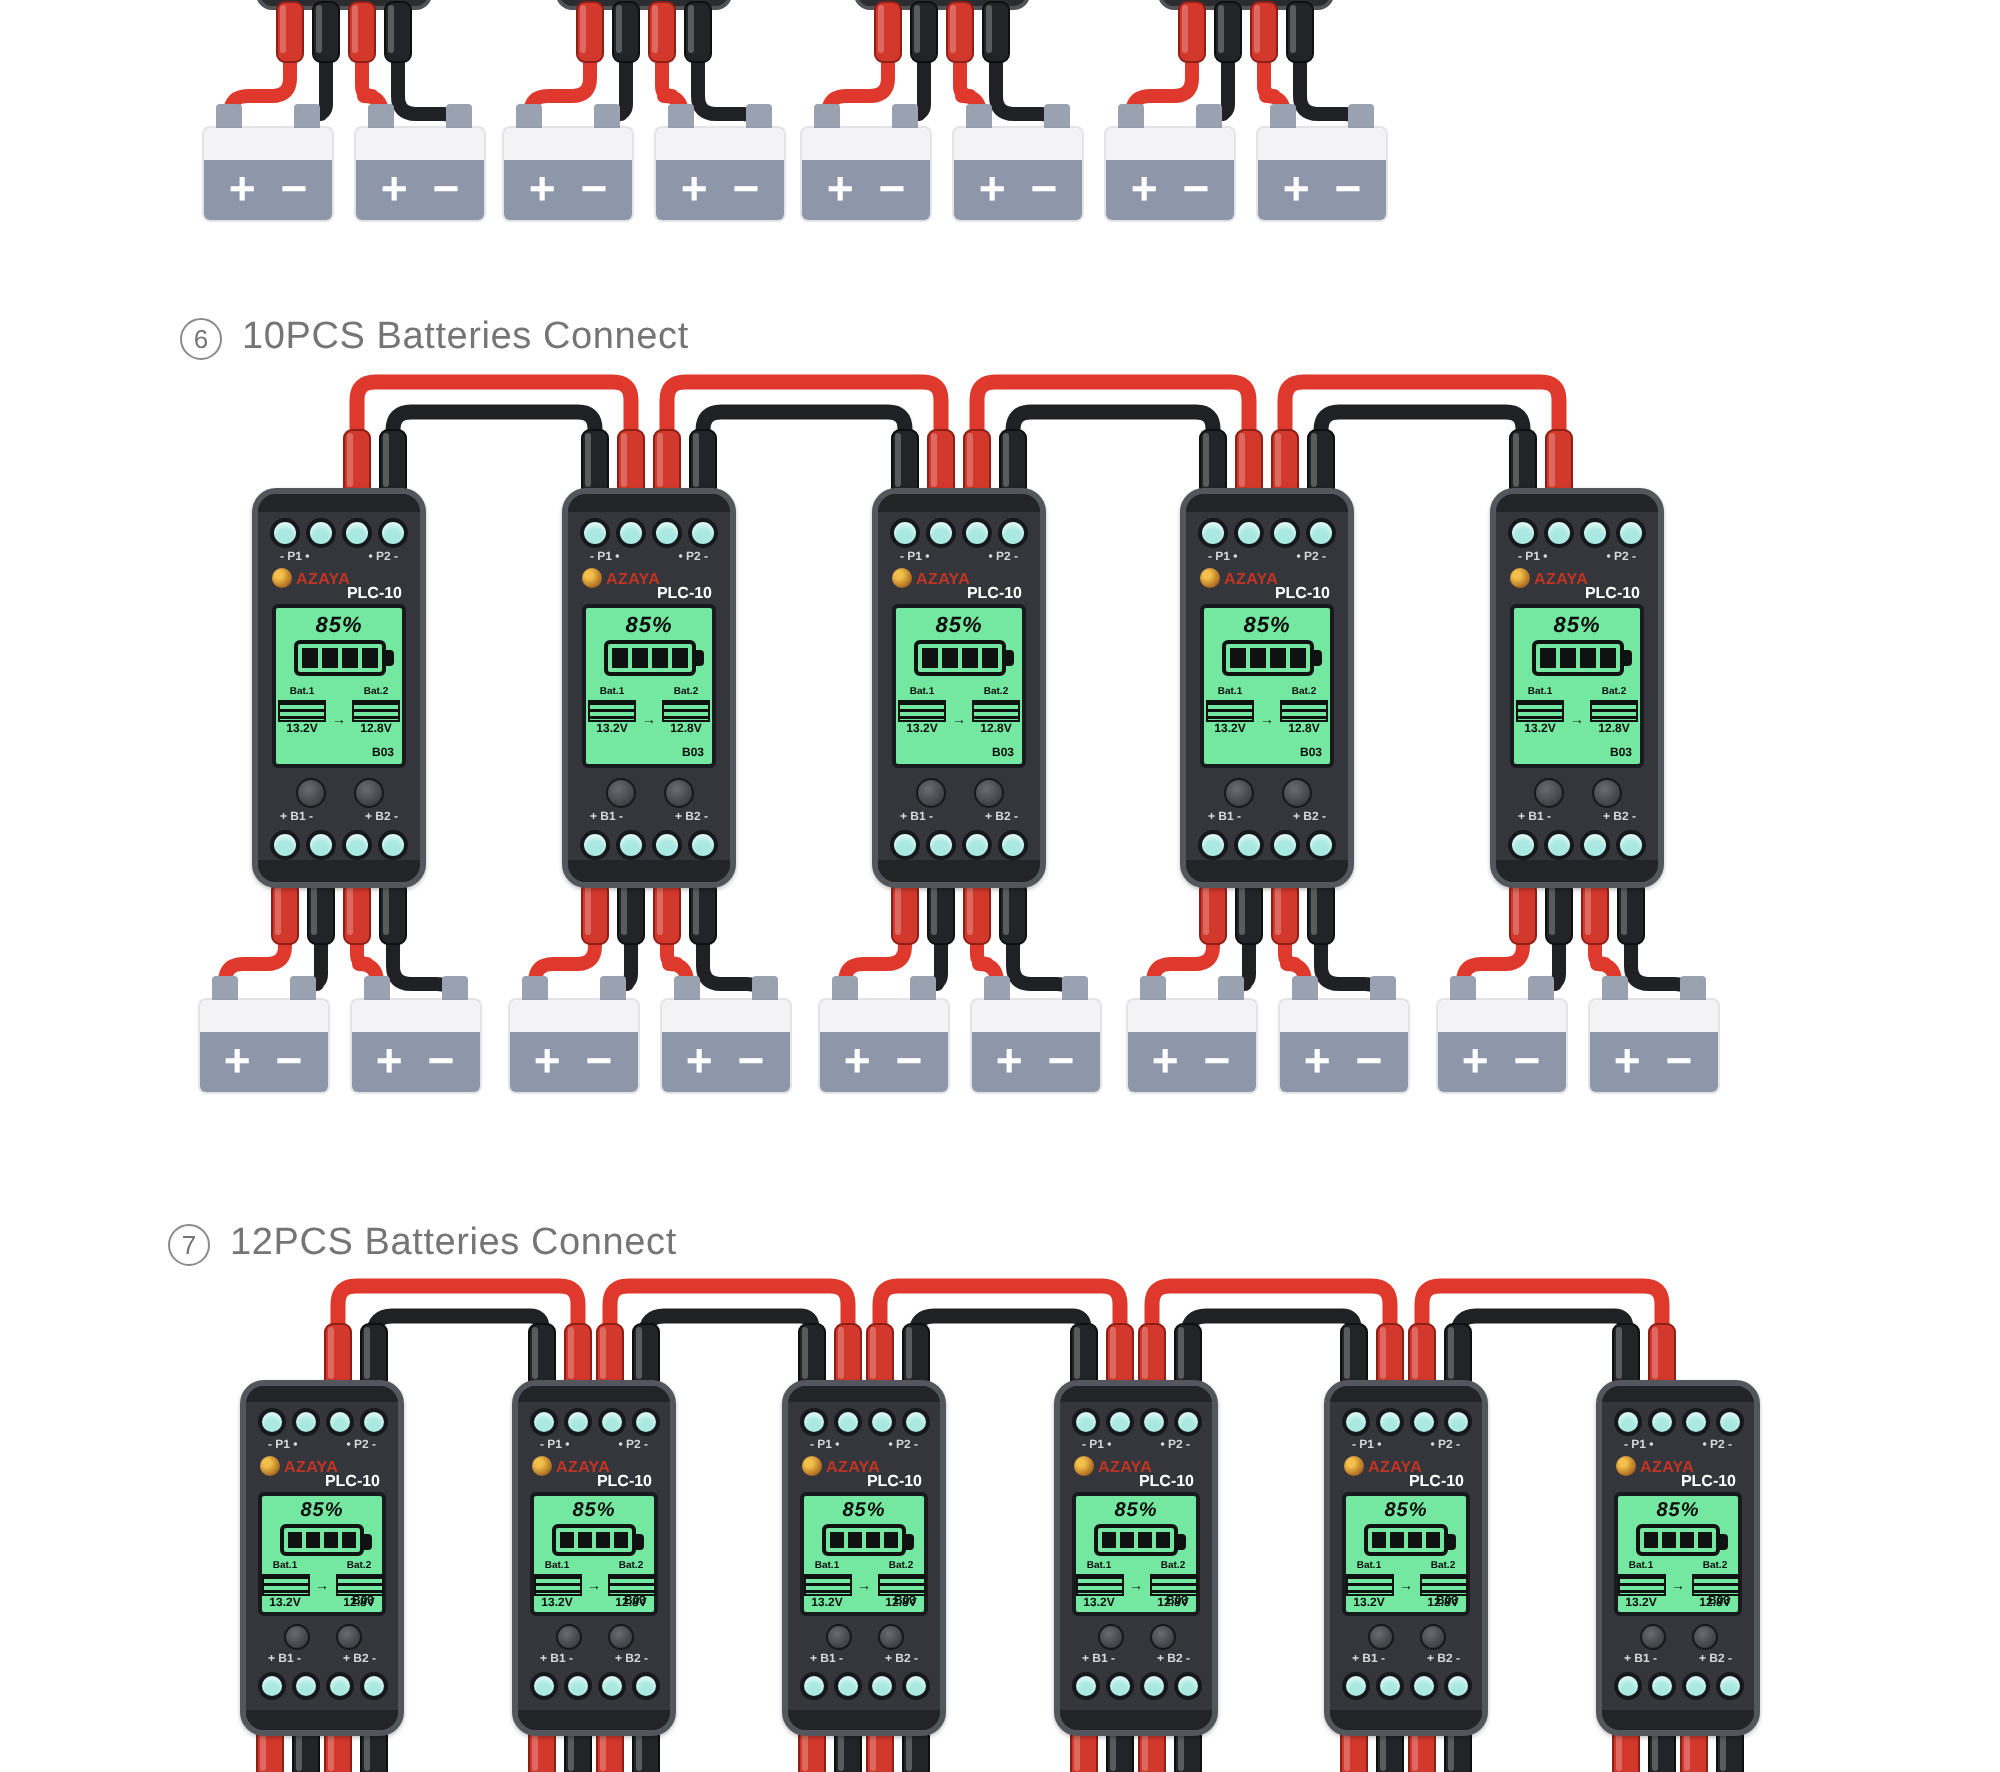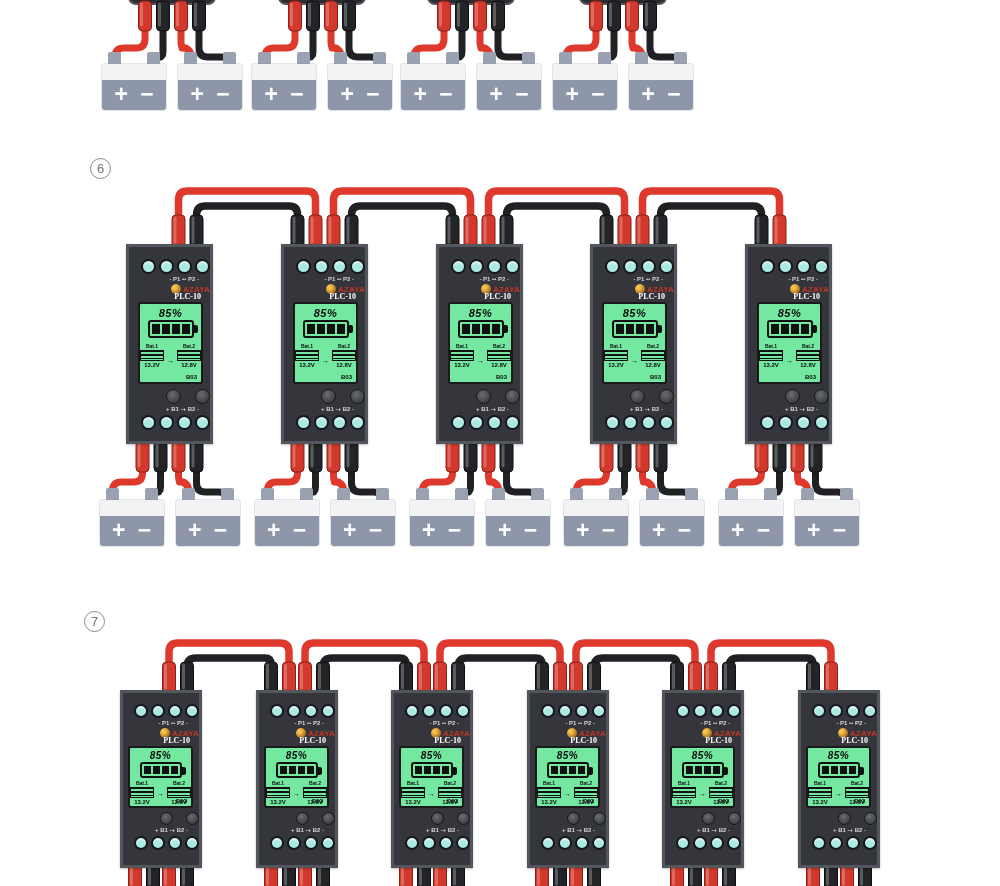--- a/index.html
+++ b/index.html
@@ -9,36 +9,36 @@
   #nodes { position:absolute; left:0; top:0; width:100%; height:100%; z-index:2; pointer-events:none; }
 
   
   .header { position:absolute; z-index:3; display:flex; align-items:center; gap:10px; color:#757575; }
   .circ { width:21px; height:21px; border:1.6px solid #8a8a8a; border-radius:50%;
           display:inline-flex; align-items:center; justify-content:center;
           font-size:13px; color:#757575; }
   .htitle { font-size:19px; letter-spacing:0.3px; }
 
   
-  .device { position:absolute; background:#35363b; border:3px solid #54565d; border-radius:0;
+  .device { position:absolute; background:#35363b; border:3px solid #54565d; border-radius:12px;
             display:flex; flex-direction:column; overflow:hidden;
-            box-shadow:0 1px 2px rgba(0,0,0,0.25);align-items:flex-end; }
+            box-shadow:0 1px 2px rgba(0,0,0,0.25); }
   .cap { background:#232428; }
   .cap.top { height:9px; border-radius:5px 5px 0 0; }
   .cap.bot { height:11px; margin-top:auto; border-radius:0 0 5px 5px; }
   .trow { display:flex; justify-content:center; gap:3px; margin-top:3px; }
   .term { width:15px; height:15px; border-radius:50%; background:#a9e9e2;
           border:2px solid #17181b; box-shadow:inset 0 2px 2px rgba(255,255,255,0.65); }
   .plabels, .blabels { display:flex; justify-content:space-between; padding:0 11px;
           color:#d6d7da; font-size:6px; font-weight:bold; margin-top:2px; white-space:nowrap; }
   .brandrow { display:flex; align-items:center; gap:2px; padding-left:7px; margin-top:2px; height:10px; }
   .logo { width:10px; height:10px; border-radius:50%;
           background:radial-gradient(circle at 35% 35%, #f3c14b 20%, #a6641c 75%); flex:0 0 auto; }
   .brand { color:#c23524; font-weight:bold; font-size:8px; letter-spacing:0.2px; }
-  .modelrow { color:#ffffff; font-size:8px; font-weight:bold; text-align:right; padding-right:9px; margin-top:-2px; height:9px;font-family:Liberation Serif, serif; }
+  .modelrow { color:#ffffff; font-size:8px; font-weight:bold; text-align:right; padding-right:9px; margin-top:-2px; height:9px; }
   .screen { margin:1px 7px 0; background:#74e7a0; border:2px solid #191a1d; border-radius:3px;
             position:relative; height:82px; color:#0b0c0c; flex:0 0 auto; }
   .pct { text-align:center; font-weight:bold; font-size:11px; margin-top:3px; letter-spacing:0.5px;font-style:italic; }
   .bicon { width:46px; height:18px; border:2px solid #101111; border-radius:3px;
            margin:1px auto 0; display:flex; gap:2px; padding:2px; position:relative; }
   .bicon i { flex:1; background:#101111; }
   .bicon::after { content:''; position:absolute; right:-6px; top:3px; width:4px; height:8px;
            background:#101111; border-radius:0 2px 2px 0; }
   .cells { display:flex; justify-content:center; align-items:flex-start; gap:3px; margin-top:5px; }
   .cg { text-align:center; }
@@ -328,23 +328,25 @@
       <rect x="824.5" y="864" width="13" height="26" rx="4" fill="#232427" stroke="#0e0f10" stroke-width="1"></rect>
       <rect x="826" y="865.5" width="3" height="20" rx="1.5" fill="rgba(255,255,255,0.25)"></rect>
       <rect x="840.5" y="864" width="13" height="26" rx="4" fill="#d2382b" stroke="#8d1f16" stroke-width="1"></rect>
       <rect x="842" y="865.5" width="3" height="20" rx="1.5" fill="rgba(255,255,255,0.25)"></rect>
       <rect x="858.5" y="864" width="13" height="26" rx="4" fill="#232427" stroke="#0e0f10" stroke-width="1"></rect>
       <rect x="860" y="865.5" width="3" height="20" rx="1.5" fill="rgba(255,255,255,0.25)"></rect>
     </svg>
 
   <div class="header" style="left:90px; top:158px;">
     <span class="circ">6</span>
+    <span class="htitle">10PCS Batteries Connect</span>
   </div>
   <div class="header" style="left:84px; top:611px;">
     <span class="circ">7</span>
+    <span class="htitle">12PCS Batteries Connect</span>
   </div>
 
   <div id="nodes">
       <div class="battery" style="left:102px; top:52px;">
         <div class="post l"></div>
         <div class="post r"></div>
         <div class="batbody">
           <div class="batband">
             <span>+</span>
             <span>−</span>

